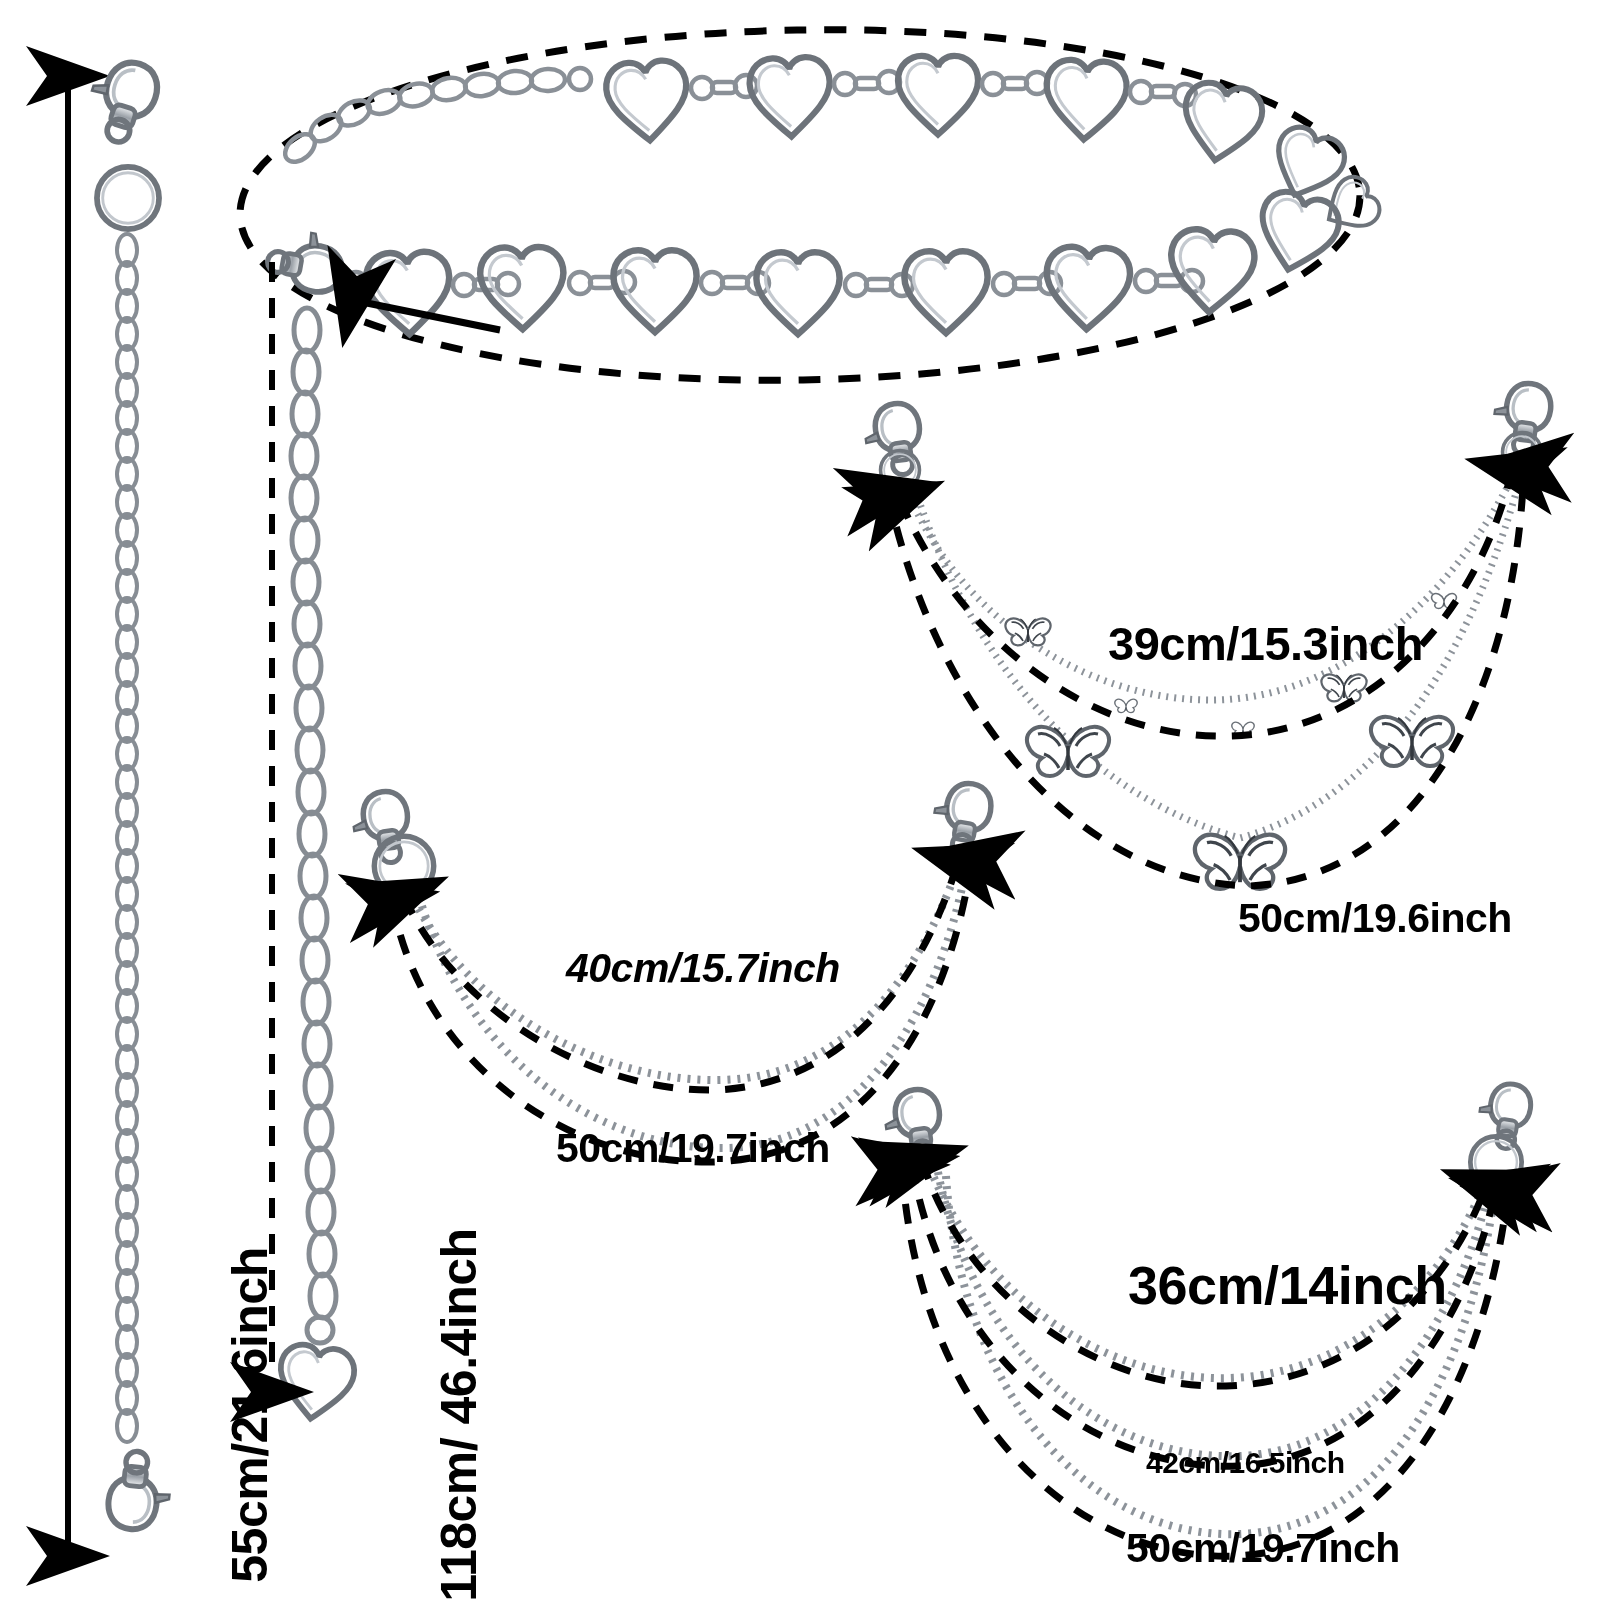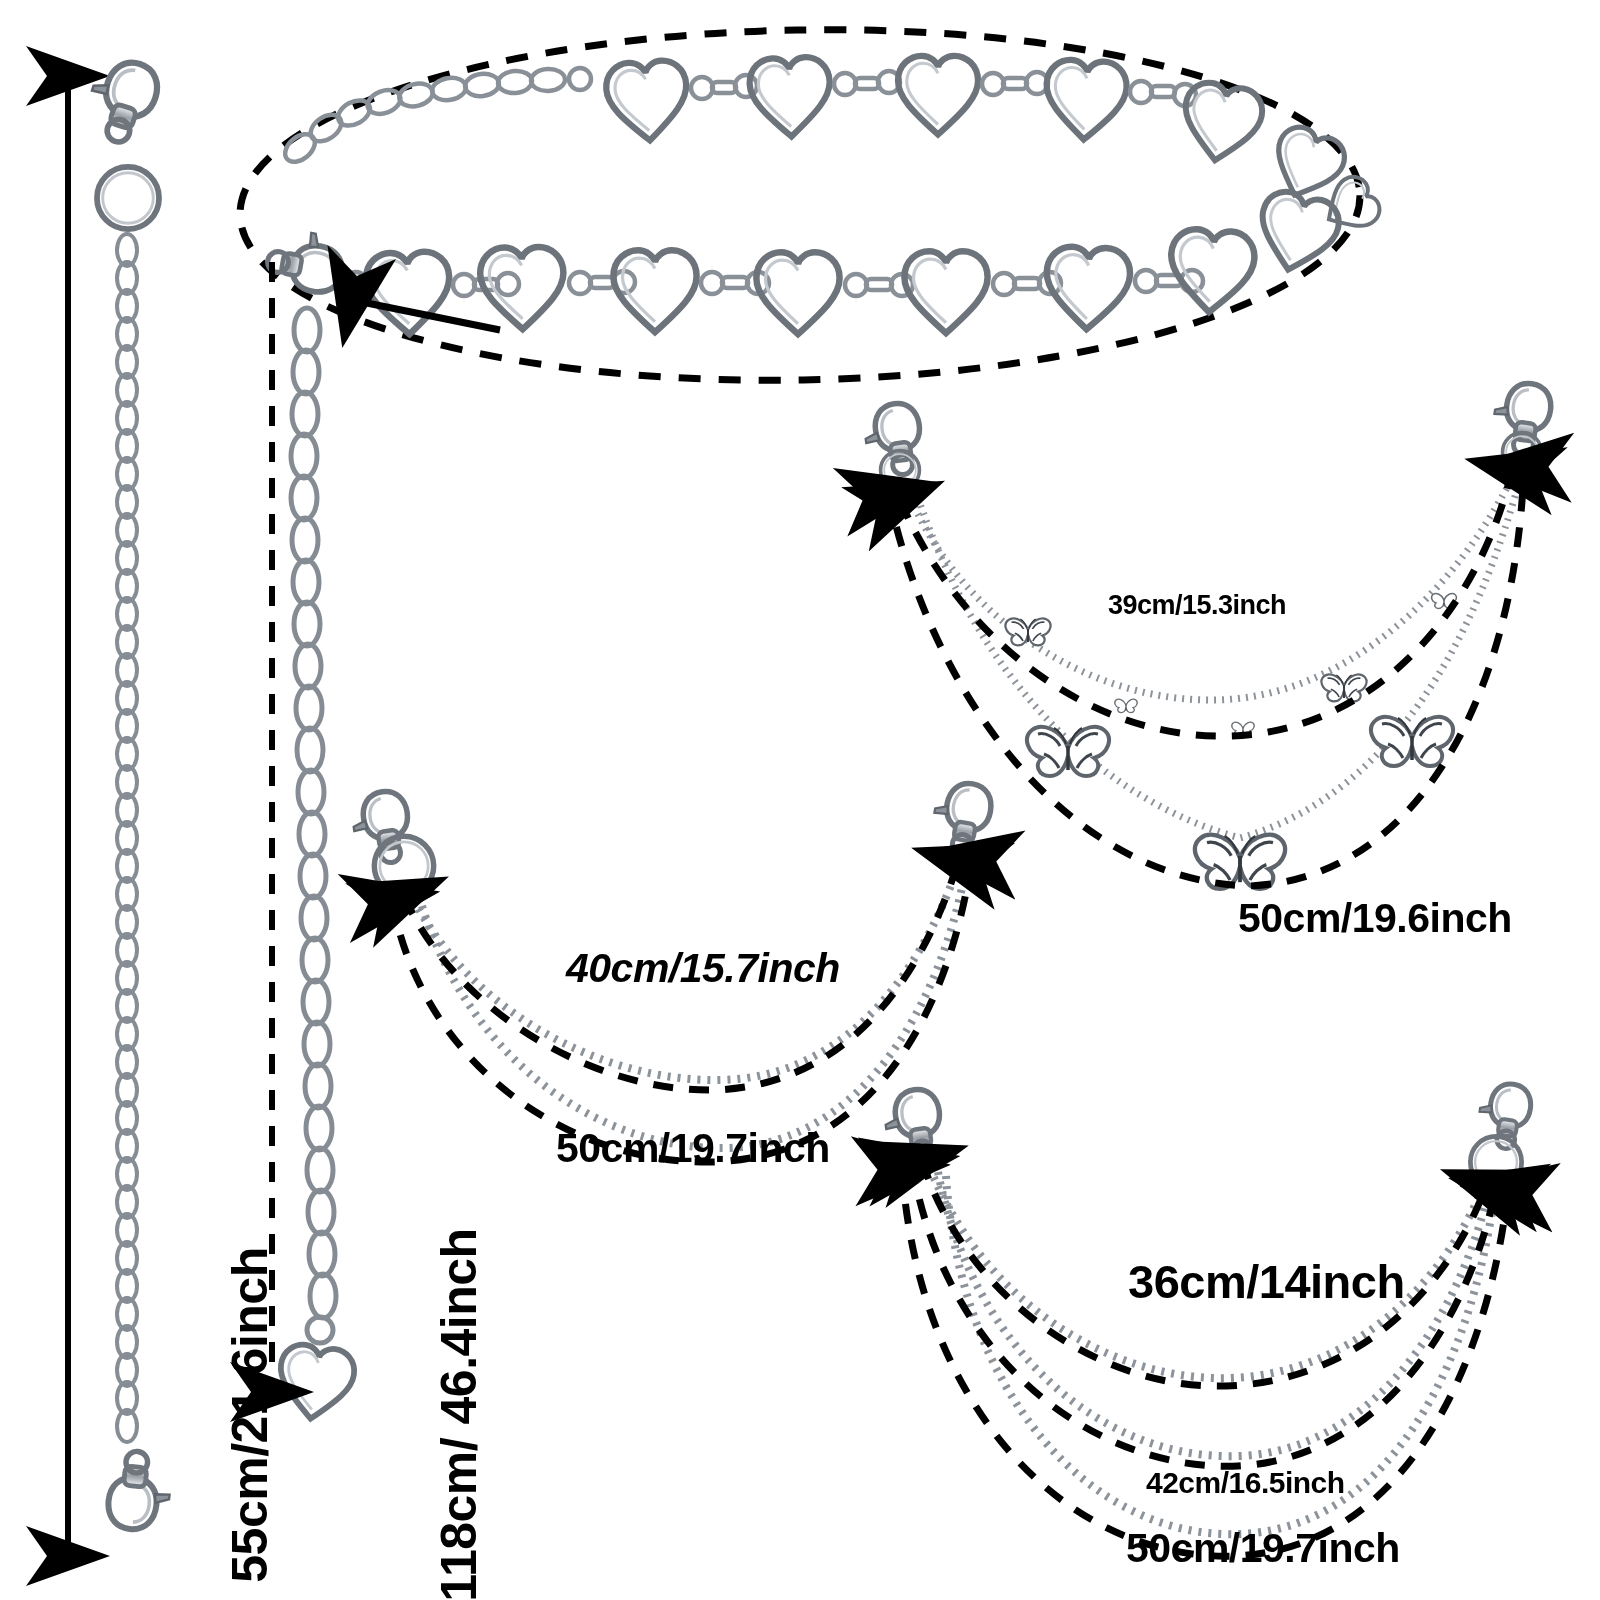--- a/index.html
+++ b/index.html
@@ -15,26 +15,26 @@
     position:absolute;
     font-family:"Liberation Sans","DejaVu Sans",sans-serif;
     font-weight:700;
     color:#000;
     white-space:nowrap;
     letter-spacing:-0.5px;
     line-height:1;
   }
   .lbl-55{left:82px;top:1390px;font-size:50px;transform:rotate(-90deg);}
   .lbl-118{left:272px;top:1390px;font-size:50px;transform:rotate(-90deg);}
-  .lbl-39{left:1108px;top:592px;font-size:27px;}
+  .lbl-39{left:1108px;top:620px;font-size:47px;}
   .lbl-50b{left:1238px;top:898px;font-size:41px;}
   .lbl-40{left:566px;top:948px;font-size:41px;font-style:italic;}
   .lbl-50a{left:556px;top:1128px;font-size:41px;}
-  .lbl-36{left:1128px;top:1258px;font-size:47px;}
-  .lbl-42{left:1146px;top:1448px;font-size:30px;margin-top:20px;}
+  .lbl-36{left:1128px;top:1258px;font-size:54px;}
+  .lbl-42{left:1146px;top:1448px;font-size:30px;}
   .lbl-50c{left:1126px;top:1528px;font-size:41px;}
 </style>
 </head>
 <body>
 
 <div id="stage">
 
 <svg viewBox="0 0 1600 1600" xmlns="http://www.w3.org/2000/svg">
   <defs>
     <marker id="ahSolid" markerWidth="14" markerHeight="14" refX="7" refY="7" orient="auto">

